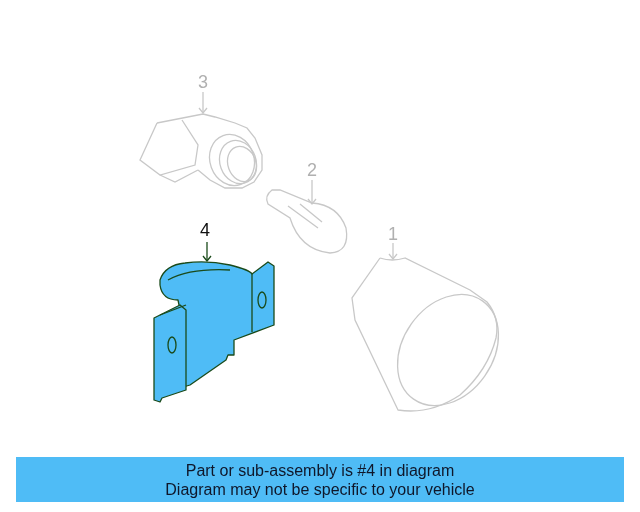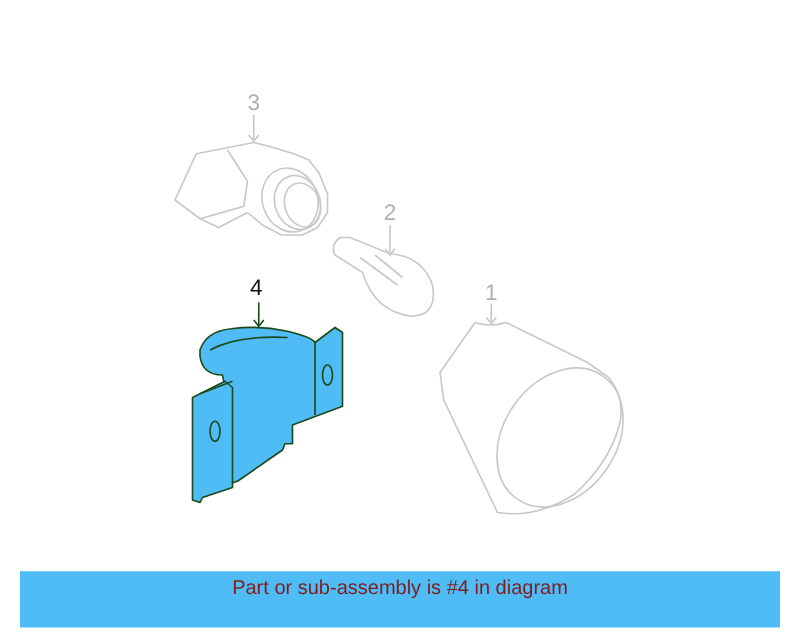--- a/index.html
+++ b/index.html
@@ -1,21 +1,21 @@
 <!DOCTYPE html>
 <html><head>
 <meta charset="utf-8">
 <style>
   html, body { margin: 0; padding: 0; background: #ffffff; }
   body { width: 640px; height: 512px; position: relative; overflow: hidden;
          font-family: "Liberation Sans", sans-serif; }
   #diagram { position: absolute; left: 0; top: 0; width: 640px; height: 512px; }
   .callout { font-family: "Liberation Sans", sans-serif; font-size: 18px; }
   .banner { position: absolute; left: 16px; top: 457px; width: 608px; height: 45px;
-            background: #4fbcf6; color: #7f1d1d; text-align: center;
+            background: #4fbcf6; color: #0f172a; text-align: center;
             font-family: "Liberation Sans", sans-serif; font-size: 16px; line-height: 19px;
             padding-top: 4px; box-sizing: border-box; }
   .banner div { white-space: nowrap; }
 </style>
 </head>
 <body>
 
 <svg id="diagram" viewBox="0 0 640 512" xmlns="http://www.w3.org/2000/svg">
 
   <g fill="none" stroke="#c8c8c8" stroke-width="1.3">
@@ -60,13 +60,14 @@
 
     <ellipse cx="172" cy="345" rx="4" ry="8" fill="#4fbcf6"></ellipse>
     <ellipse cx="262" cy="300" rx="4" ry="8" fill="#4fbcf6"></ellipse>
 
     <path d="M168,280 Q190,268 230,270" fill="none"></path>
   </g>
 </svg>
 
 <div class="banner">
   <div>Part or sub-assembly is #4 in diagram</div>
+  <div>Diagram may not be specific to your vehicle</div>
 </div>
 
 </body></html>

